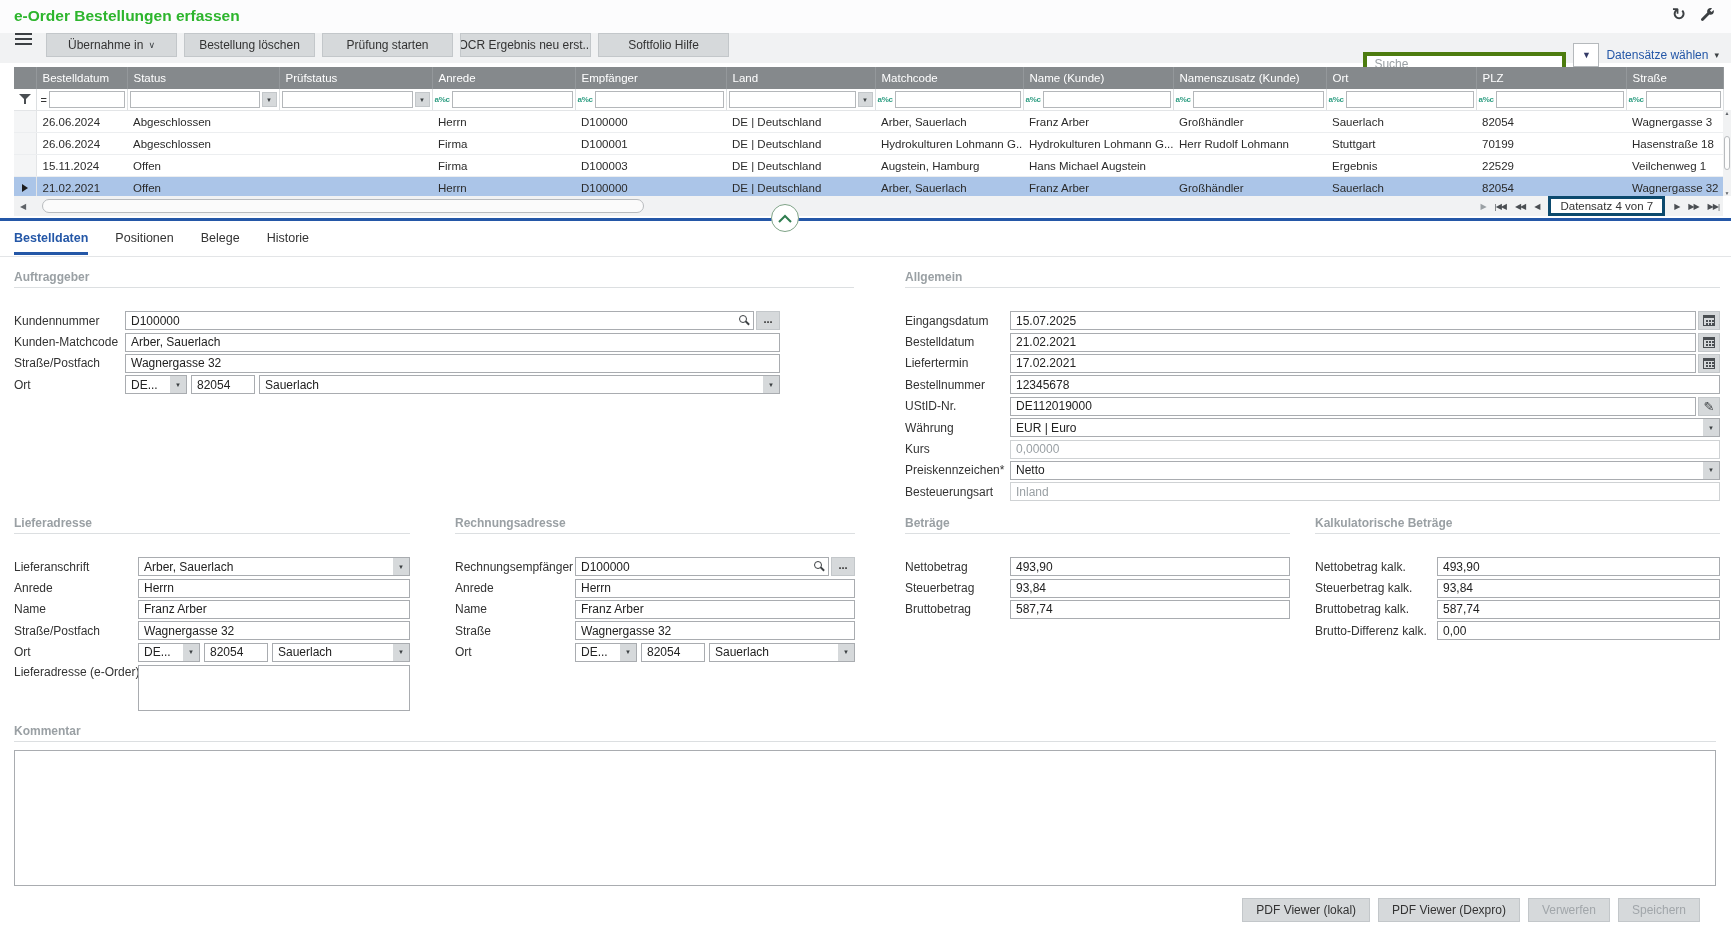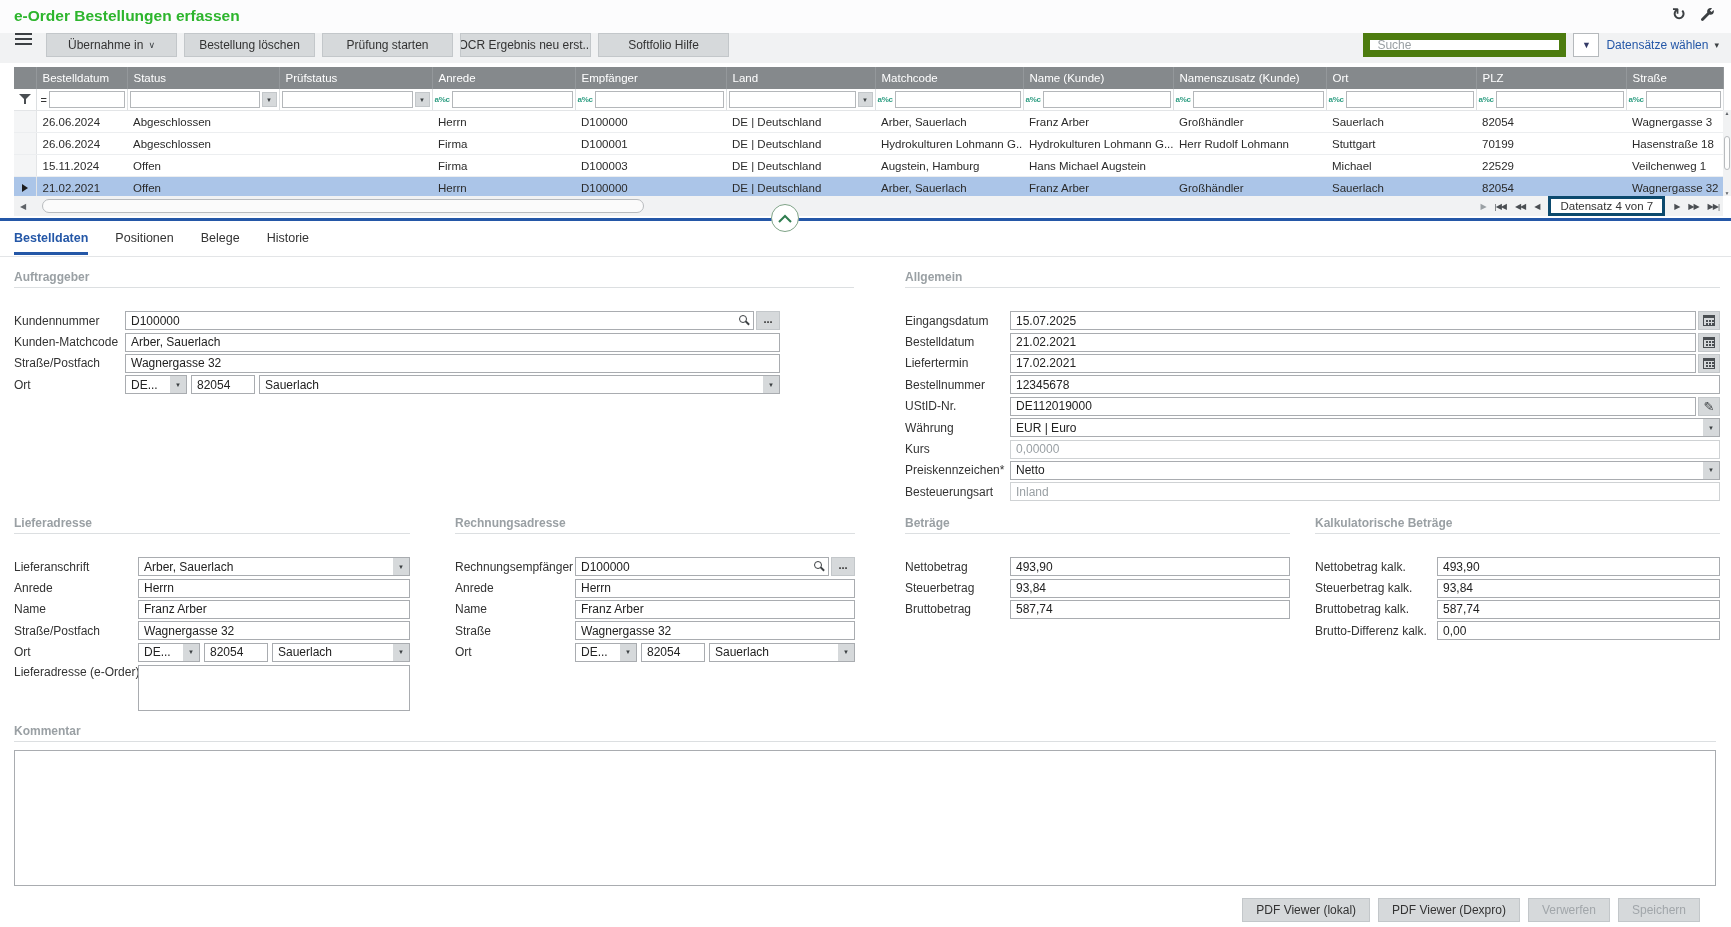--- a/index.html
+++ b/index.html
@@ -16,22 +16,22 @@
   
   .toolbar{position:absolute;top:33px;left:0;right:0;height:30px;background:#f1f2f3;display:flex;align-items:flex-start;}
   .burger{margin-left:15px;width:17px;display:flex;flex-direction:column;gap:3px;cursor:pointer;}
   .burger div{height:2px;background:#3c4043;}
   .tb-btns{display:flex;gap:7px;margin-left:14px;}
   .tbtn{width:131px;height:24px;background:#d6d9db;border:1px solid #c3c7ca;font-size:12px;color:#333;
         display:flex;align-items:center;justify-content:center;gap:5px;box-sizing:border-box;cursor:pointer;
         font-family:inherit;white-space:nowrap;overflow:hidden;}
   .caret{font-size:9px;color:#3c4043;}
   .tb-right{margin-left:auto;display:flex;align-items:center;margin-right:12px;gap:7px;}
-  .search{width:203px;height:24px;border:7px solid #4d7c0f;font-size:12px;padding:0 7px;box-sizing:border-box;
-          font-family:inherit;color:#333;}
+  .search{width:203px;height:24px;border:4px solid #4d7c0f;font-size:12px;padding:0 7px;box-sizing:border-box;
+          font-family:inherit;color:#333;margin-top:19px;}
   .search::placeholder{color:#9aa0a4;}
   .filter-btn{width:26px;height:24px;background:#fff;border:1px solid #b5b9bc;display:flex;align-items:center;
               justify-content:center;font-size:9px;color:#333a66;box-sizing:border-box;cursor:pointer;}
   .select-records{color:#2457a7;font-size:12px;display:flex;gap:6px;align-items:center;cursor:pointer;white-space:nowrap;}
 
   
   table.grid{position:absolute;top:67px;left:14px;width:1709px;border-collapse:collapse;table-layout:fixed;
              font-size:11.5px;}
   .grid th{background:#85898c;color:#fff;font-weight:normal;text-align:left;padding:0 6px;height:22px;
            border-right:1px solid #94989b;white-space:nowrap;overflow:hidden;cursor:pointer;}
@@ -320,21 +320,21 @@
       <td class="ind"></td>
       <td class="cell">15.11.2024</td>
       <td class="cell">Offen</td>
       <td class="cell"></td>
       <td class="cell">Firma</td>
       <td class="cell">D100003</td>
       <td class="cell">DE | Deutschland</td>
       <td class="cell">Augstein, Hamburg</td>
       <td class="cell">Hans Michael Augstein</td>
       <td class="cell"></td>
-      <td class="cell">Michael</td>
+      <td class="cell">Ergebnis</td>
       <td class="cell">22529</td>
       <td class="cell">Veilchenweg 1</td>
     </tr>
     <tr class="sel">
       <td class="ind"><span class="ind-arrow"></span></td>
       <td class="cell">21.02.2021</td>
       <td class="cell">Offen</td>
       <td class="cell"></td>
       <td class="cell">Herrn</td>
       <td class="cell">D100000</td>

